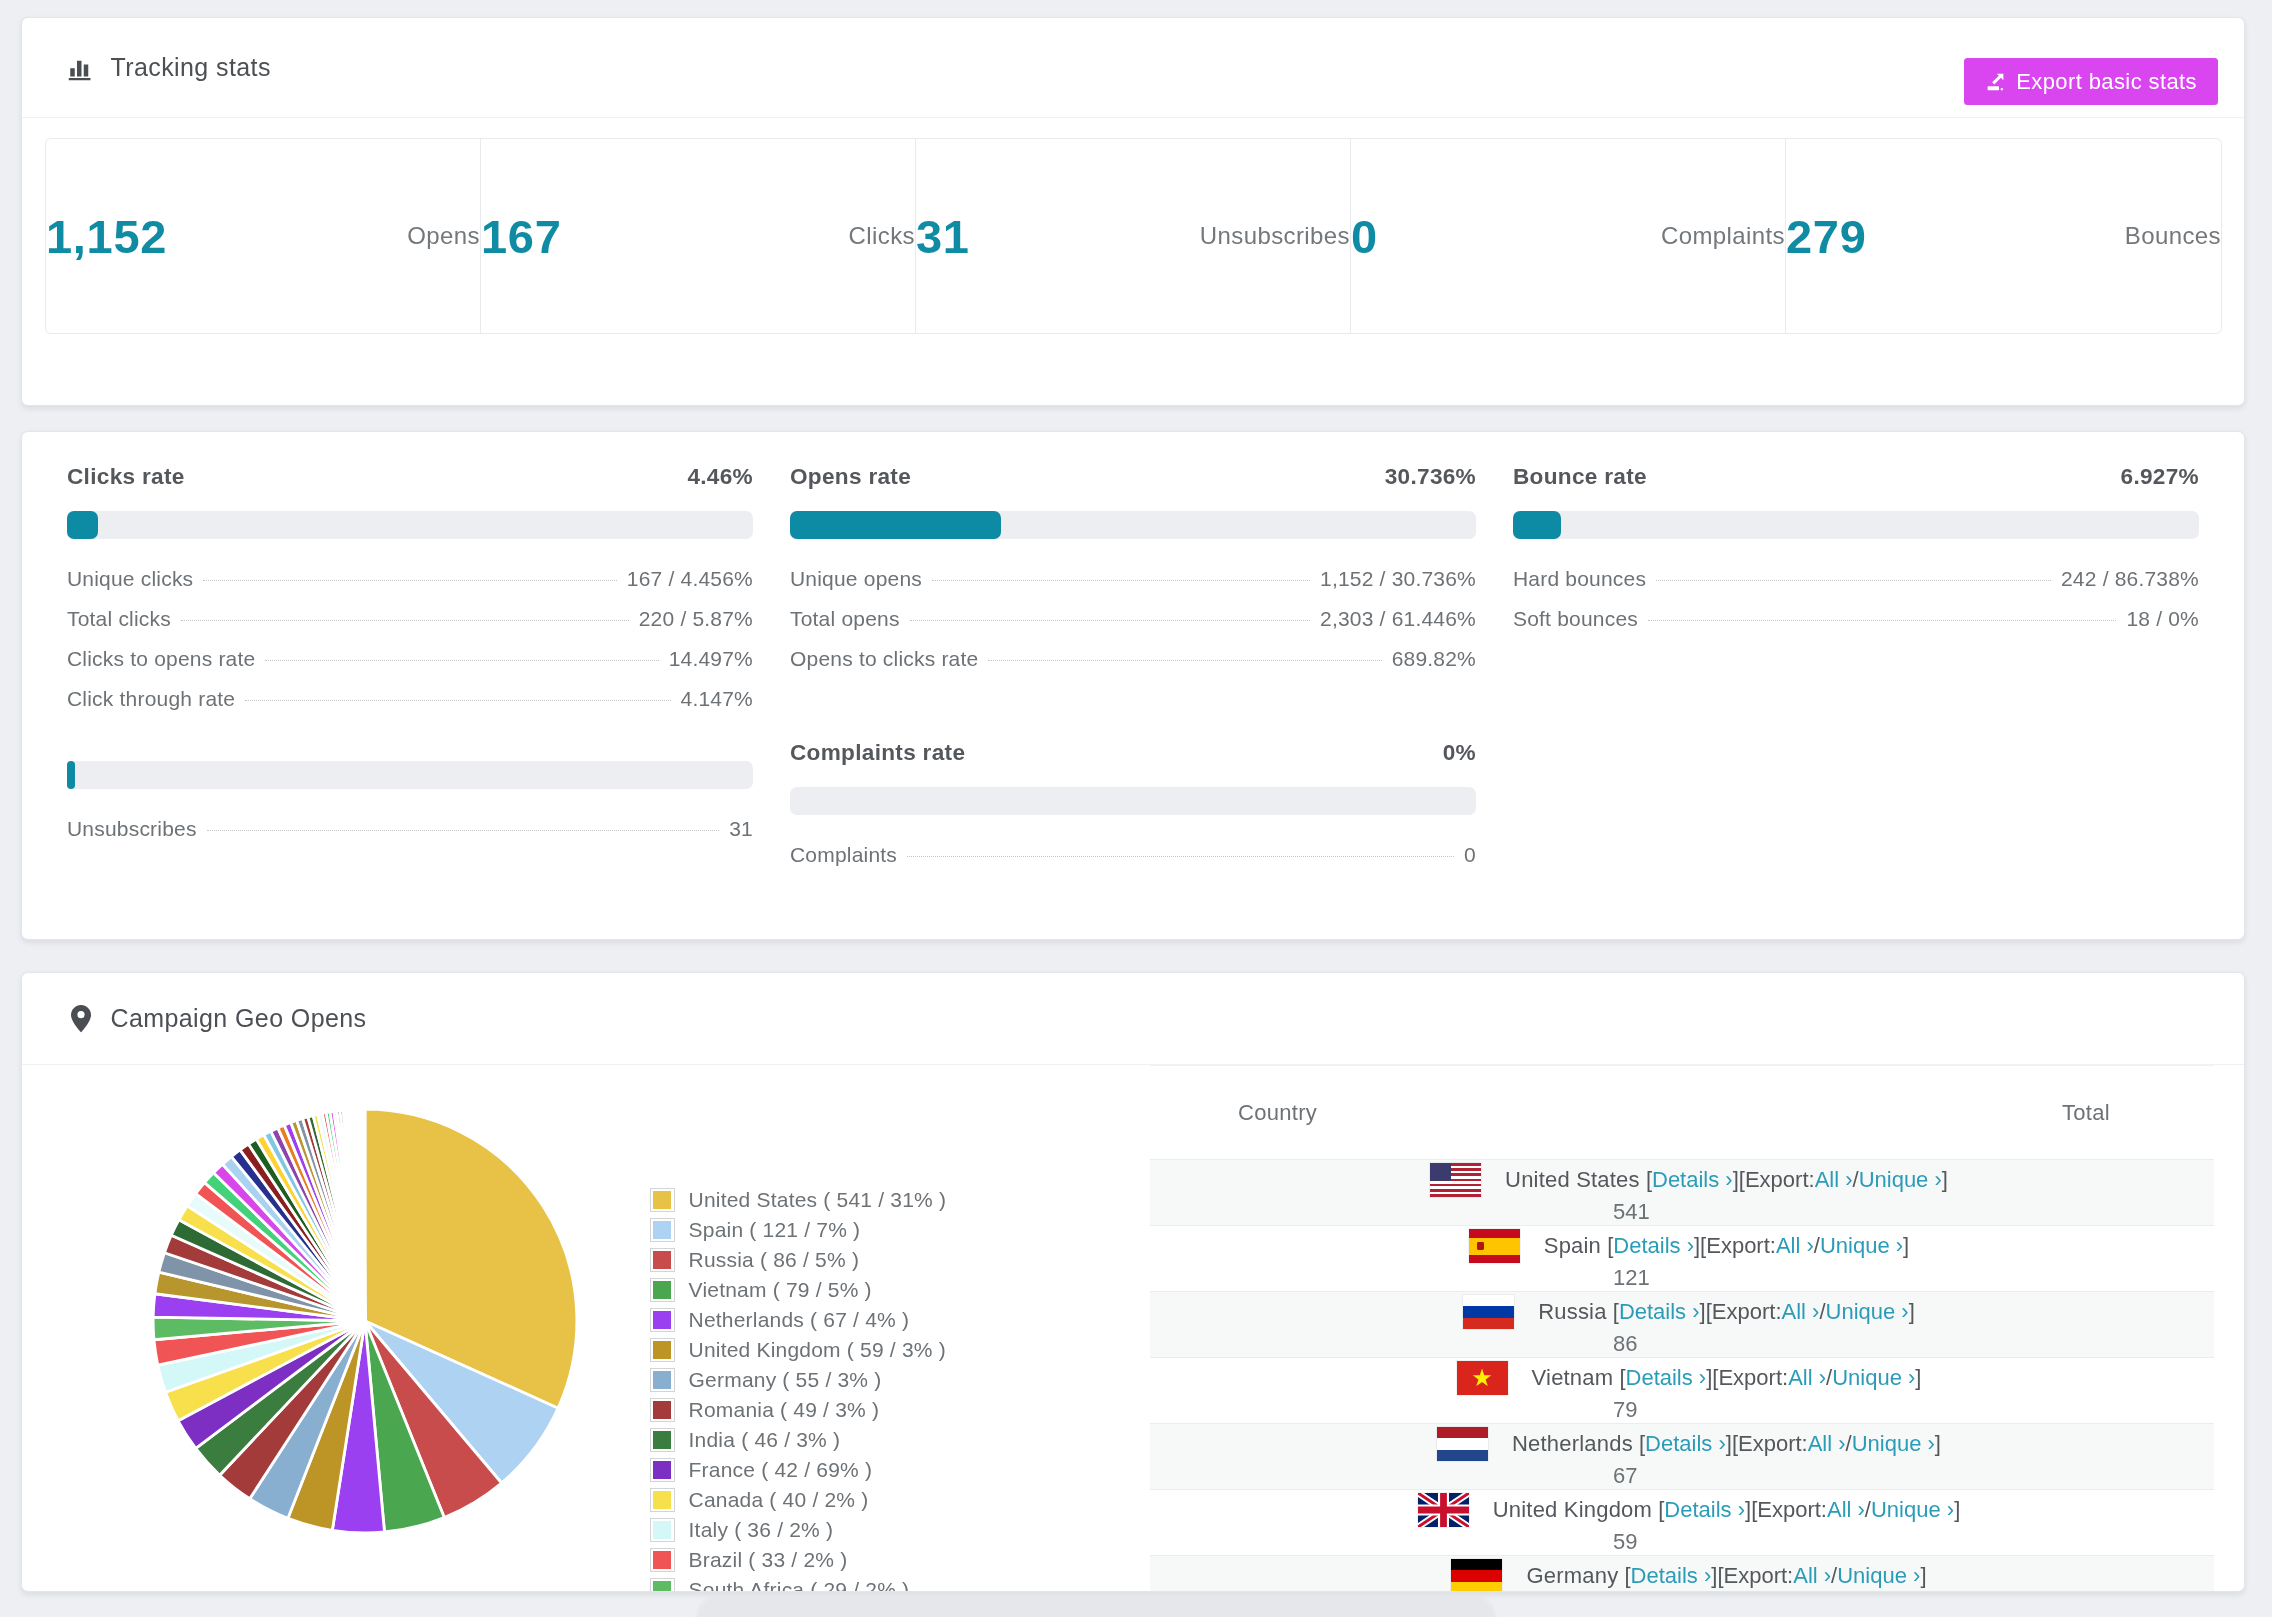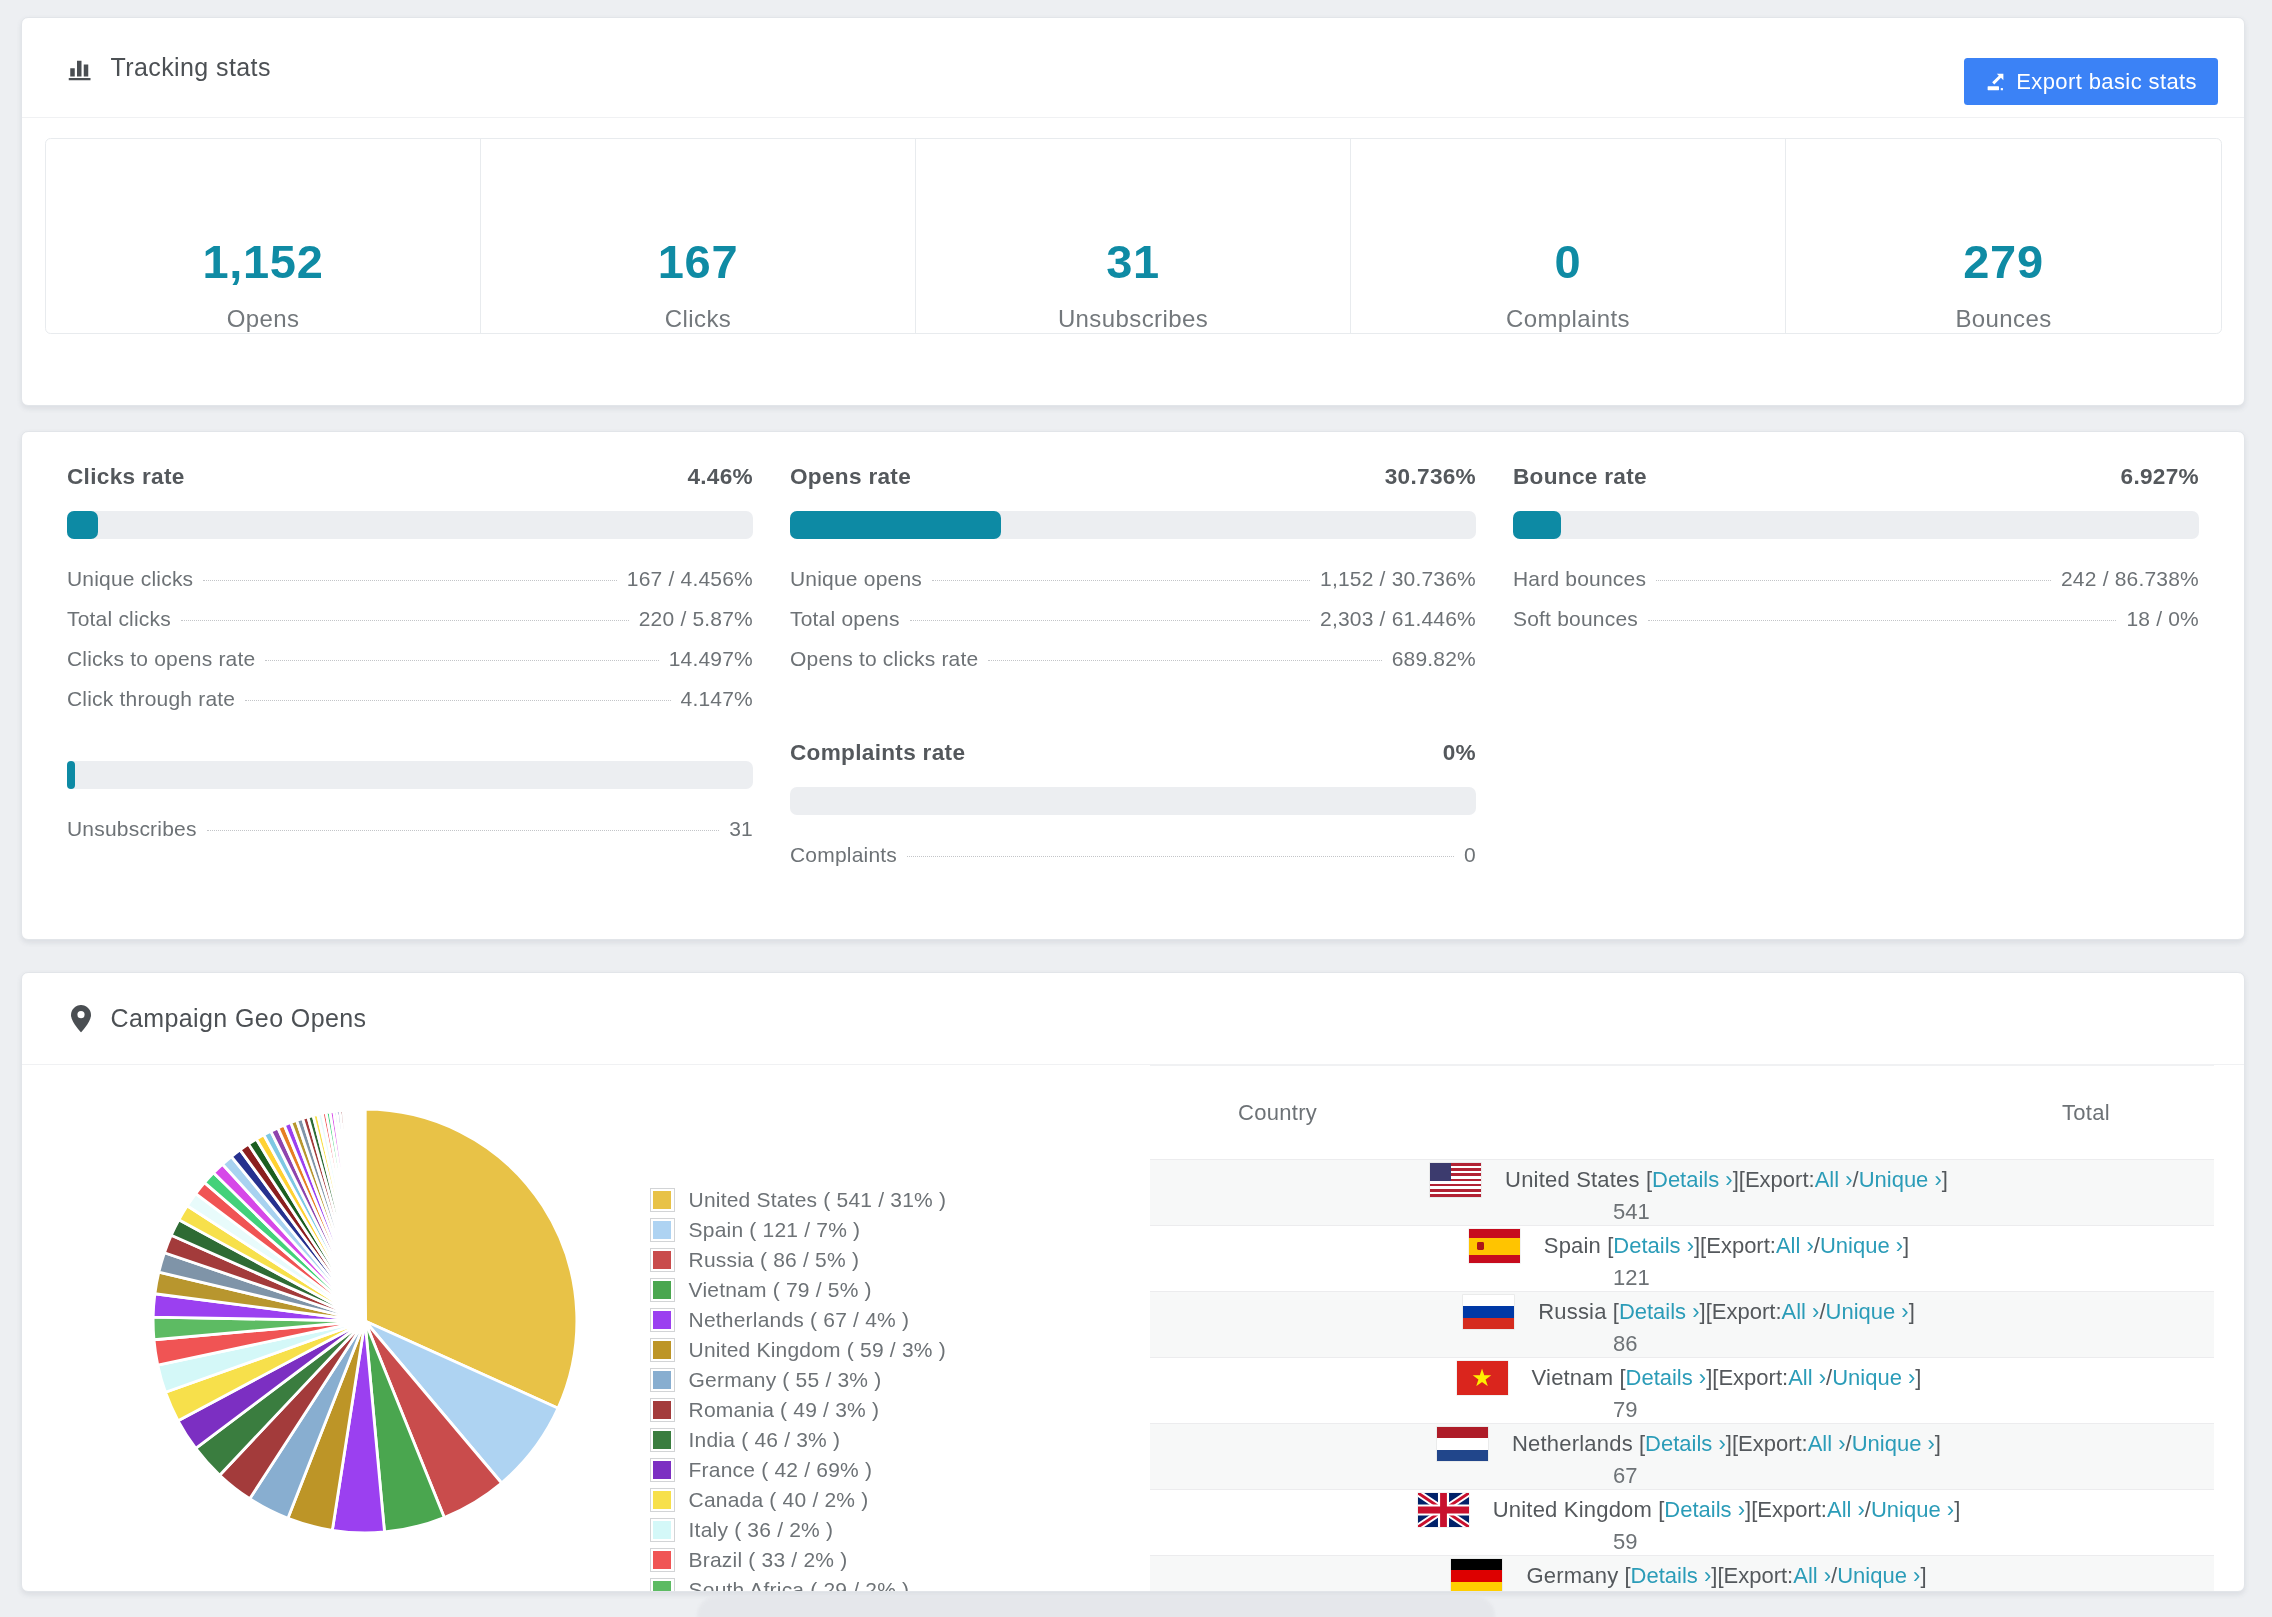--- a/index.html
+++ b/index.html
@@ -20,33 +20,33 @@
 
   .card-header{display:flex;align-items:center;padding:0 45px;position:relative;}
   #card-tracking .card-header{height:99px;}
   #card-geo .card-header{height:91px;}
   .card-title{font-size:25px;font-weight:500;color:#4c5054;letter-spacing:0.4px;margin-left:15.5px;}
   .hdr-icon{display:inline-flex;width:28px;height:31px;align-items:center;justify-content:center;flex:none;}
   .divider{border-top:0.7px solid #f0f1f3;}
 
   .export-btn{
     position:absolute;right:26px;top:40px;height:47px;padding:0 21px;
-    background:#3b82f6;border:none;border-radius:3.5px;cursor:pointer;
+    background:#d946ef;border:none;border-radius:3.5px;cursor:pointer;
     display:flex;align-items:center;gap:10px;color:#fff;font-size:22px;
     font-family:inherit;letter-spacing:0.4px;
   }
 
   
   .stat-grid{
     position:absolute;left:23px;top:120px;width:2177px;height:196px;
     border:0.7px solid #e8ebee;border-radius:5.6px;
     display:grid;grid-template-columns:repeat(5,1fr);
     background:#fff;box-sizing:border-box;
   }
-  .stat-cell{border-right:0.7px solid #e8ebee;display:flex;flex-direction:column;align-items:center;justify-content:flex-end;gap:16px;}
+  .stat-cell{border-right:0.7px solid #e8ebee;display:flex;align-items:center;justify-content:space-between;gap:16px;}
   .stat-cell:last-child{border-right:none;}
   .stat-value{font-size:47px;font-weight:700;color:#0f8ba4;letter-spacing:0.7px;}
   .stat-label{font-size:24px;color:#73787c;letter-spacing:0.4px;}
 
   
   .rates-grid{display:grid;grid-template-columns:repeat(3,1fr);column-gap:37px;row-gap:12.7px;}
   .rate-head{display:flex;justify-content:space-between;align-items:baseline;}
   .rate-title,.rate-value{font-size:22.6px;font-weight:700;color:#54585c;letter-spacing:0.3px;}
   .bar{margin-top:21px;height:28px;border-radius:7px;background:#eceef1;position:relative;}
   .bar-fill{position:absolute;left:0;top:0;height:28px;border-radius:7px;background:#0d8aa4;}

